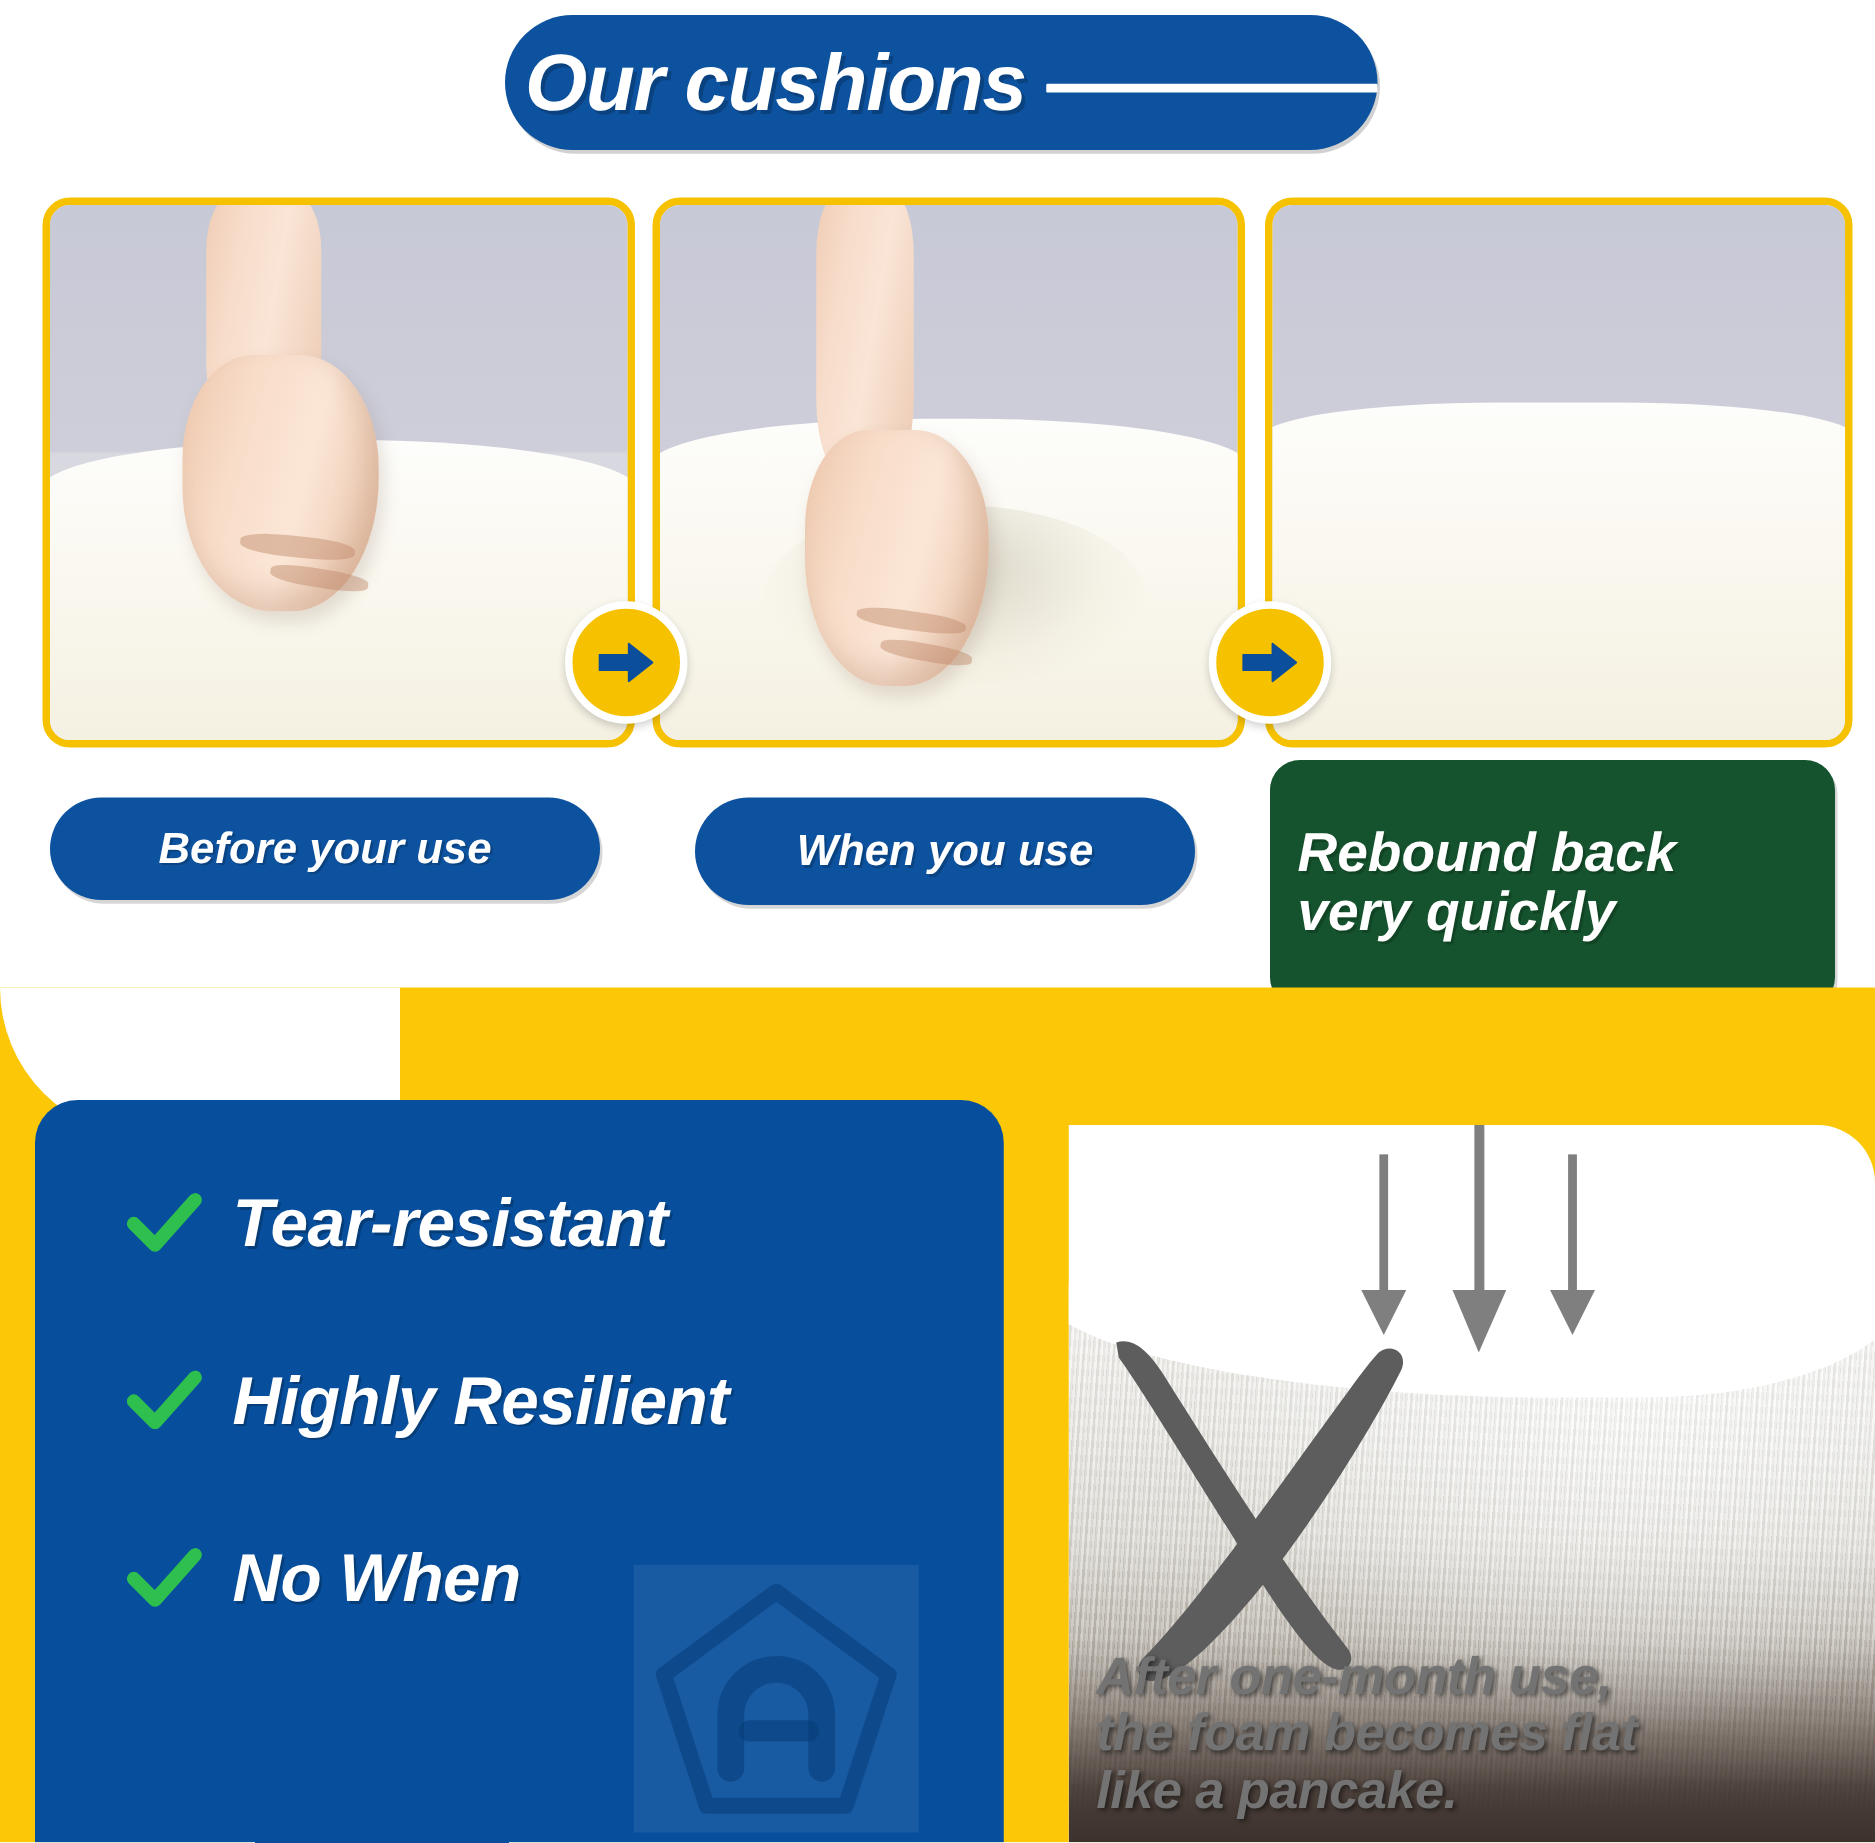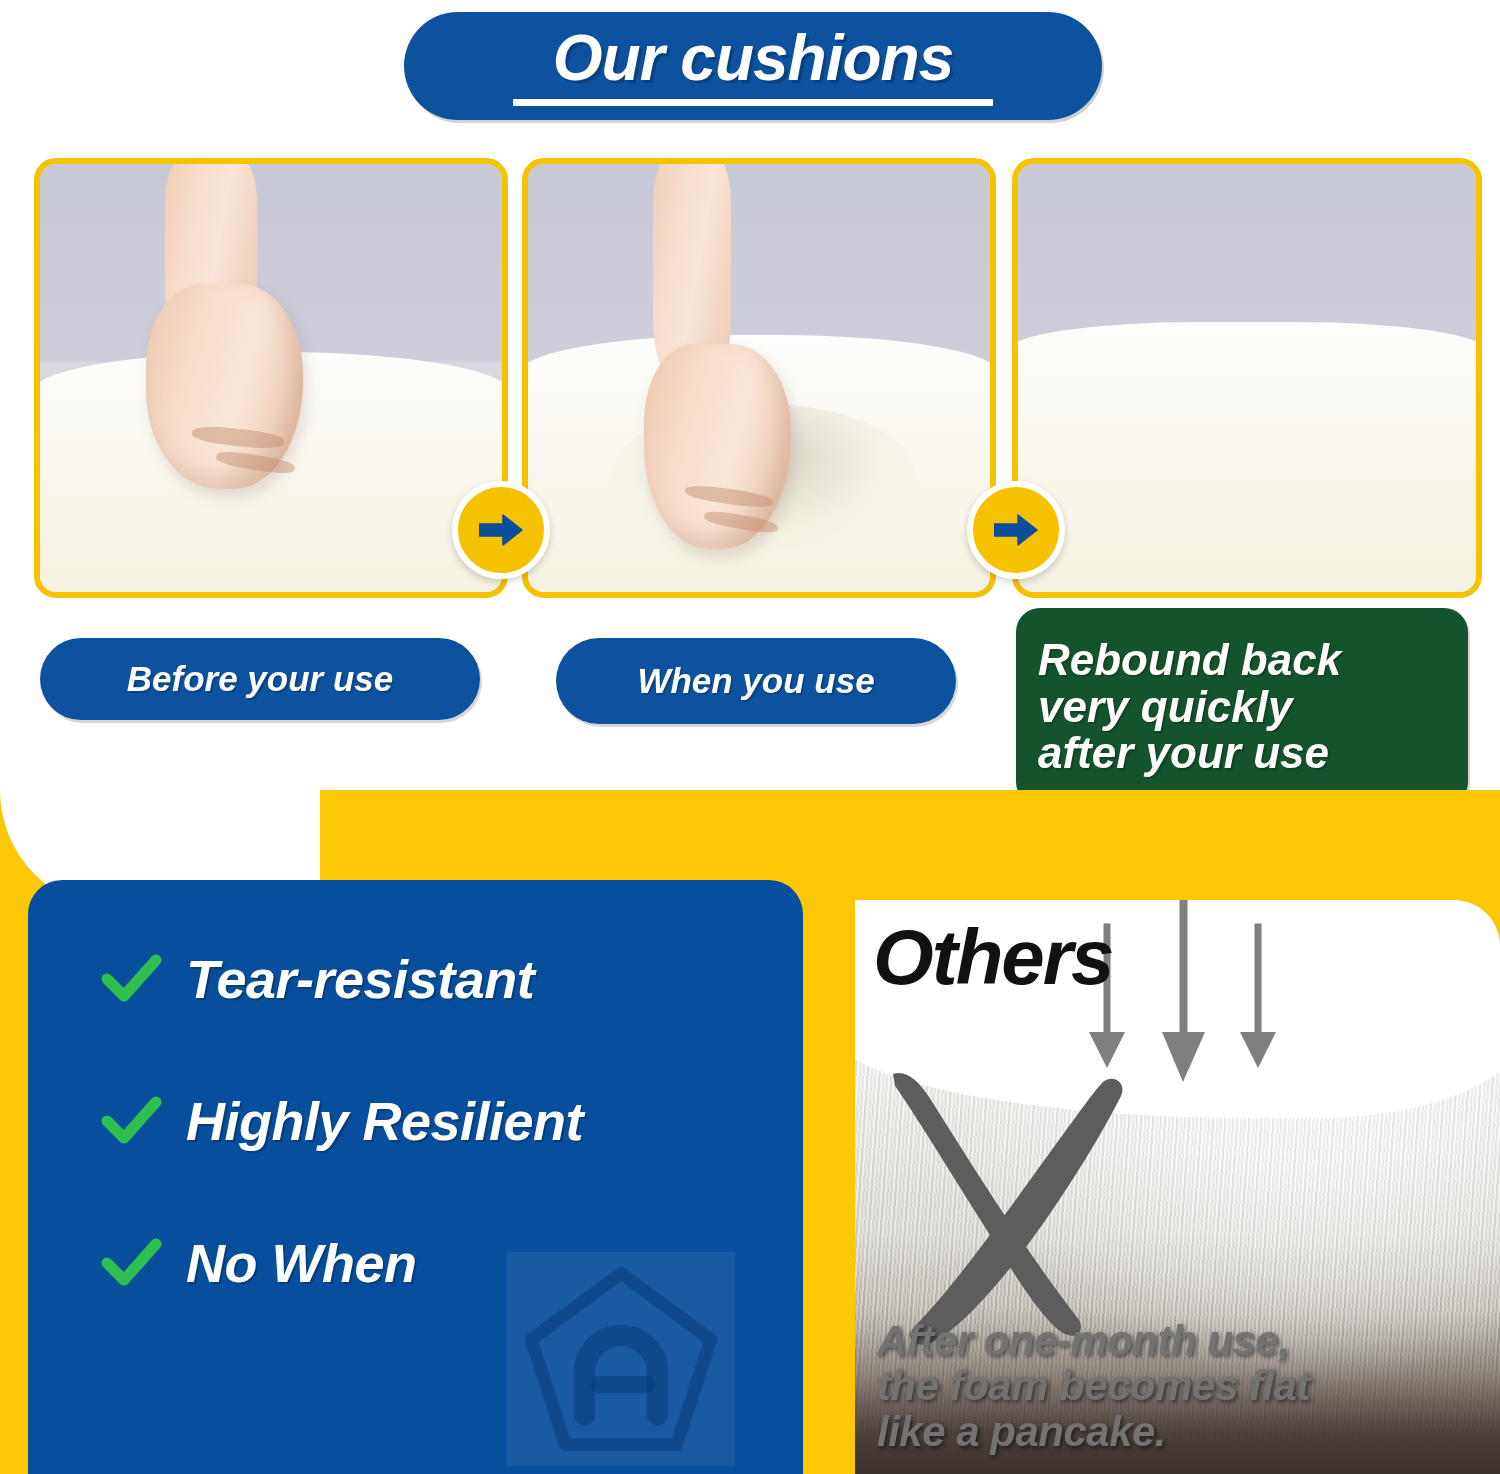--- a/index.html
+++ b/index.html
@@ -9,21 +9,21 @@
     font-family:"Liberation Sans", sans-serif;
     overflow:hidden;
     position:relative;
   }
   .stage{position:relative;width:1500px;height:1474px;overflow:hidden;background:#fff;}
 
   
   .title-pill{
     position:absolute;left:404px;top:12px;width:698px;height:108px;
     background:#0D529F;border-radius:54px;
-    display:flex;flex-direction:column;align-items:center;justify-content:center;
+    display:flex;flex-direction:row;align-items:center;justify-content:center;
     box-shadow:2px 3px 0 rgba(0,0,0,.18);
   }
   .title-text{
     color:#ffffff;font-size:64px;font-weight:bold;font-style:italic;
     letter-spacing:-1px;line-height:1;
     text-shadow:3px 3px 0 rgba(0,0,0,.20);
     padding:0 16px;white-space:nowrap;
   }
   .title-rule{
     width:480px;height:7px;background:#ffffff;margin-top:9px;border-radius:1px;
@@ -236,21 +236,20 @@
 
   <div class="lbl-pill lbl-before">
     <span>Before your use</span>
   </div>
   <div class="lbl-pill lbl-when">
     <span>When you use</span>
   </div>
   <div class="lbl-rebound">
     <span>Rebound back</span>
     <span>very  quickly</span>
-    <span>after your use</span>
   </div>
 
   <div class="yellow-sec"></div>
   <div class="yellow-notch"></div>
 
   <div class="blue-card">
     <div class="feat-list">
 
       <div class="feat-row">
         <svg class="check" viewBox="0 0 62 62">
@@ -279,21 +278,20 @@
       <svg viewBox="0 0 100 100">
         <polygon points="50,10 92,41 76,90 24,90 8,41" fill="none" stroke="rgba(8,60,120,.55)" stroke-width="6" stroke-linejoin="round"></polygon>
         <path d="M33 76 L33 56 a17 17 0 0 1 34 0 L67 76" fill="none" stroke="rgba(8,60,120,.55)" stroke-width="10" stroke-linecap="round"></path>
         <path d="M40 62 L62 62" fill="none" stroke="rgba(8,60,120,.55)" stroke-width="8" stroke-linecap="round"></path>
       </svg>
     </div>
   </div>
 
   <div class="others-card">
 
-    <div class="others-title">Others</div>
 
     <svg class="press-arrows" viewBox="0 0 645 200" preserveAspectRatio="none">
       <g fill="#7f7f7f" stroke="#7f7f7f">
         <rect x="325" y="10" width="7" height="140"></rect>
         <polygon points="307,150 350,150 328,200" stroke="none"></polygon>
         <rect x="249" y="42" width="6" height="108"></rect>
         <polygon points="234,150 270,150 252,186" stroke="none"></polygon>
         <rect x="400" y="42" width="6" height="108"></rect>
         <polygon points="385,150 421,150 403,186" stroke="none"></polygon>
       </g>

